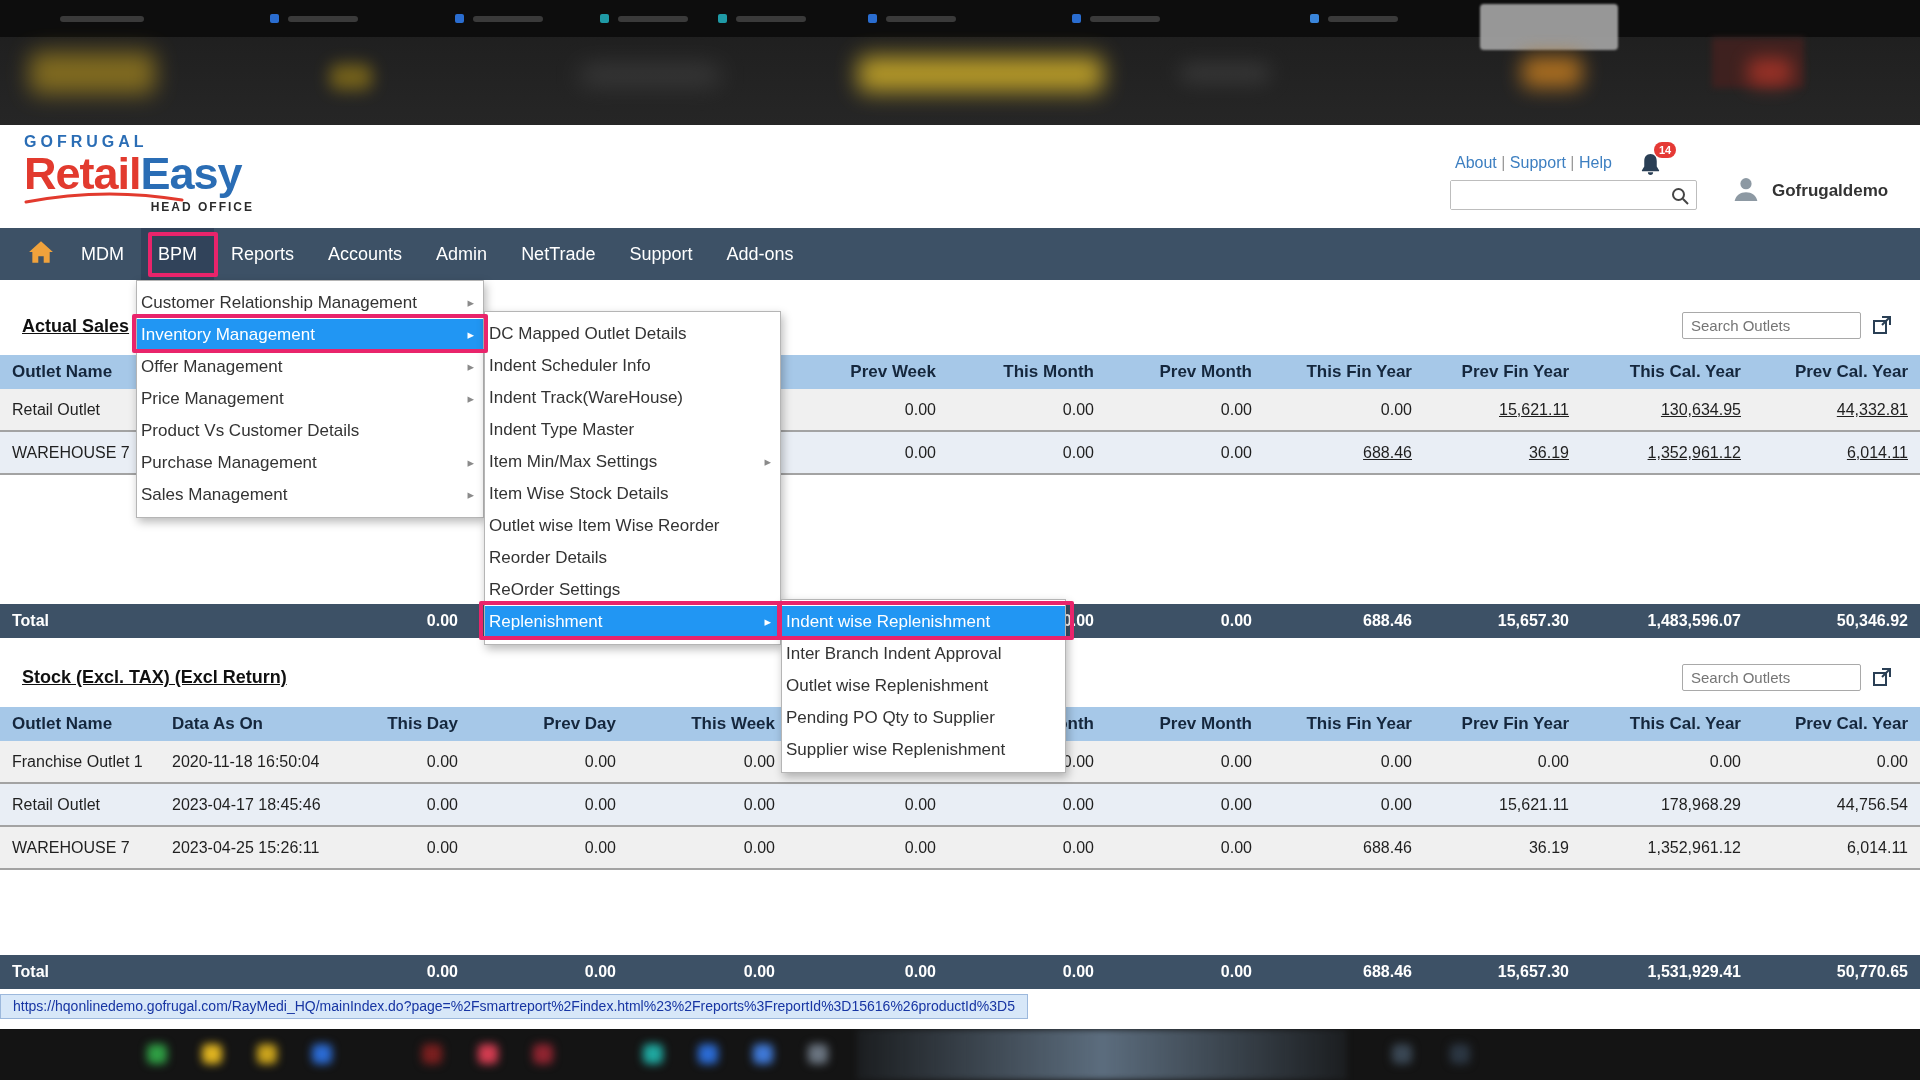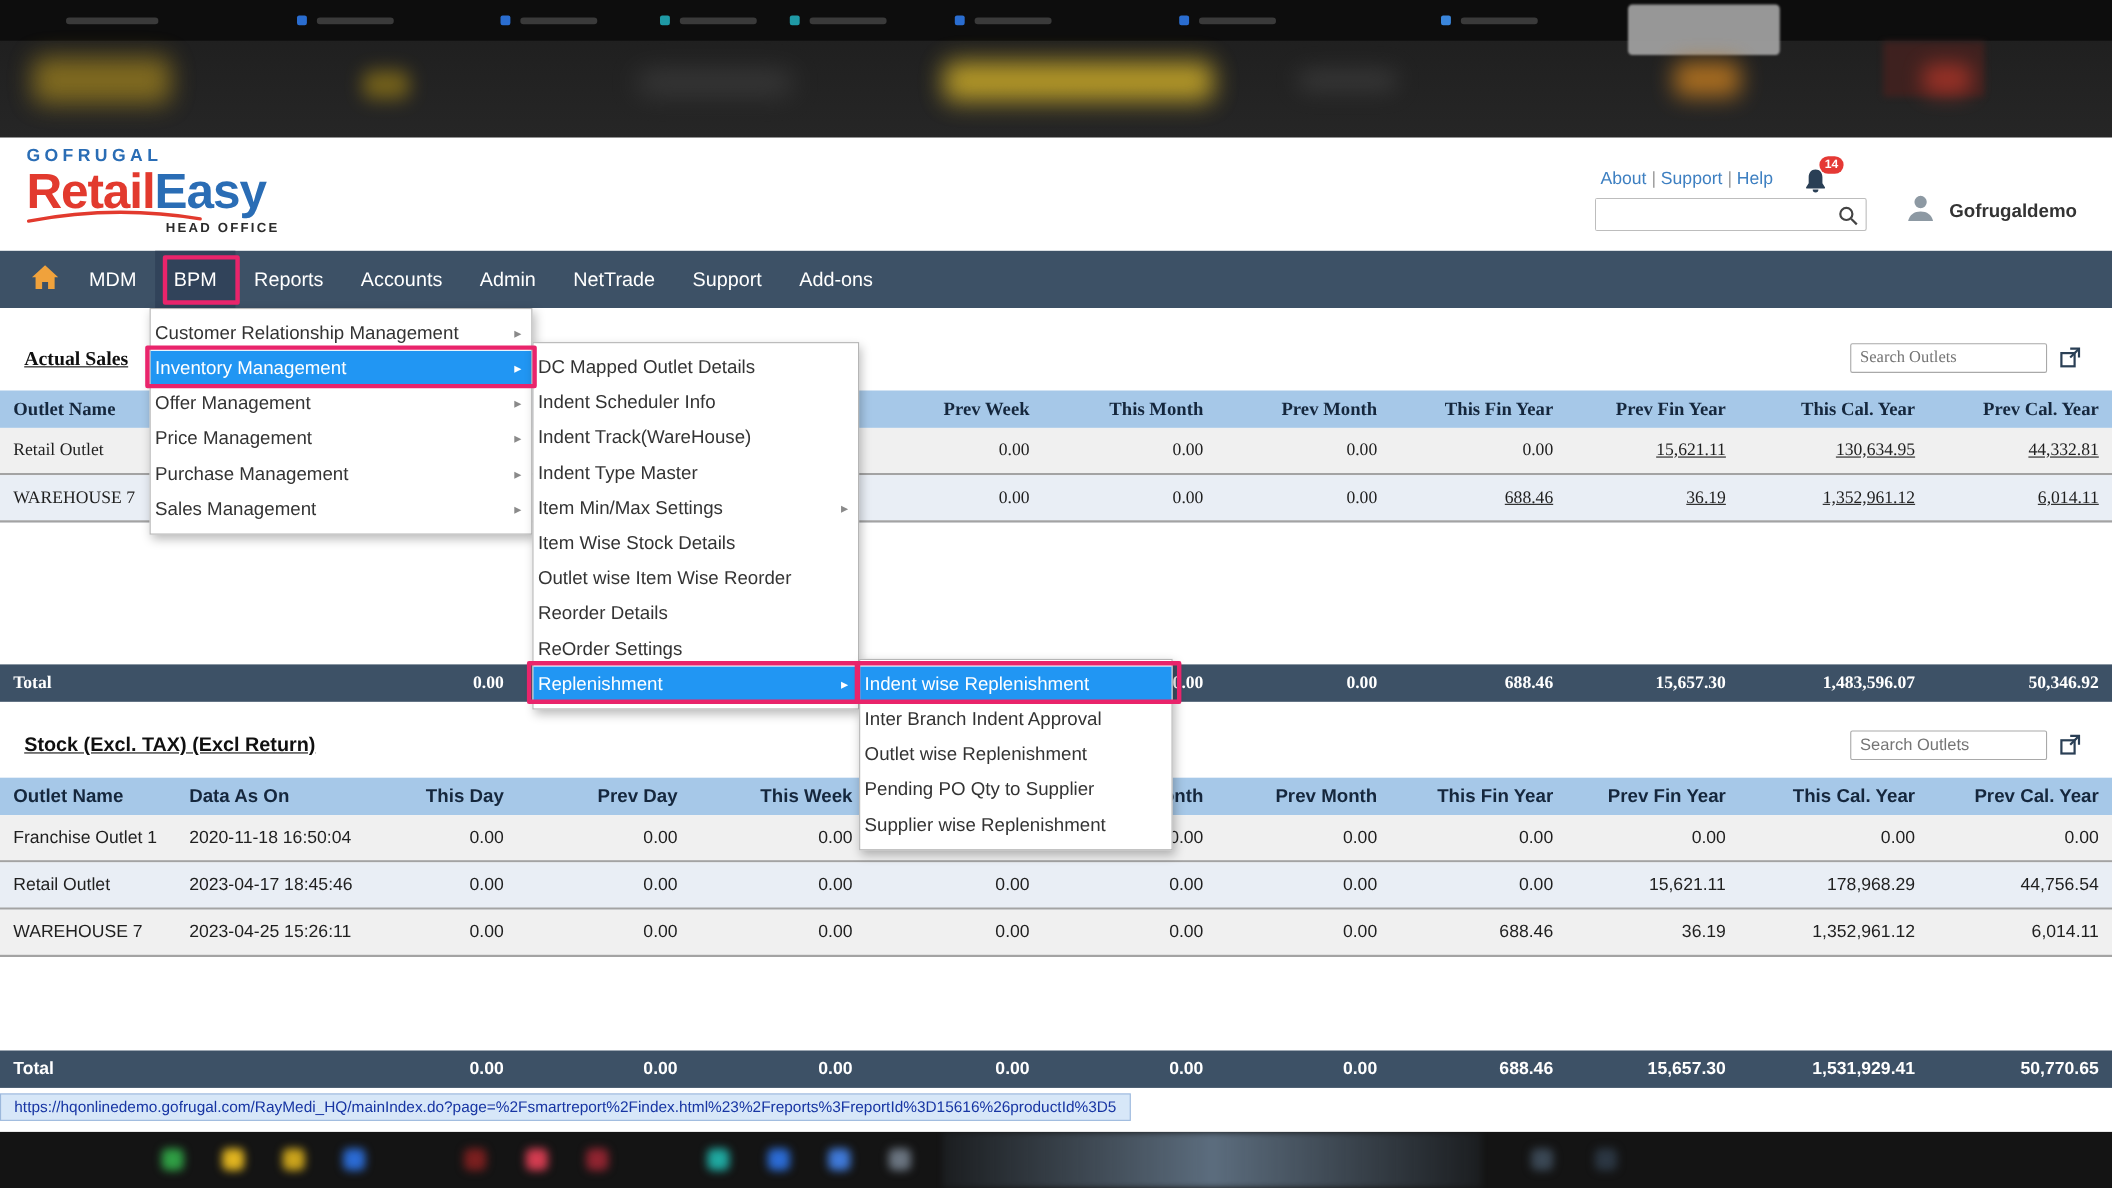--- a/index.html
+++ b/index.html
@@ -62,21 +62,21 @@
 
   
   .anno { position:absolute; border:4px solid #e9246b; border-radius:2px; z-index:60; pointer-events:none; }
   #anno-bpm { left:148px; top:232px; width:70px; height:45px; }
   #anno-inventory { left:132px; top:314px; width:356px; height:39px; }
   #anno-replenishment { left:479px; top:601px; width:303px; height:39px; }
   #anno-indent { left:777px; top:601px; width:297px; height:39px; }
 
   
   .section { position:absolute; left:0; width:1920px; z-index:1; }
-  #section-0 { top:306px; height:340px;font-family:Liberation Serif, serif; }
+  #section-0 { top:306px; height:340px; }
   #section-1 { top:661px; height:335px; }
   .section-title { position:absolute; left:22px; top:10px; font-size:18px; font-weight:bold; color:#101010;
     text-decoration:underline; white-space:nowrap; }
   #section-1 .section-title { top:6px; }
   .search-outlets { position:absolute; right:59px; top:6px; width:179px; height:27px; border:1px solid #a9a9a9;
     border-radius:2px; font-size:15px; padding:0 8px; color:#444; font-family:inherit; outline:none; }
   #section-1 .search-outlets { top:3px; }
   .expand-btn { position:absolute; right:27px; top:8px; width:22px; height:22px; background:none; border:none;
     cursor:pointer; padding:0; }
   #section-1 .expand-btn { top:5px; }
@@ -357,20 +357,21 @@
         <div class="total-cell num" style="width: 172px;">1,531,929.41</div>
         <div class="total-cell num" style="width: 167px;">50,770.65</div>
       </div>
   </div>
 
   <div class="menu" id="menu-bpm">
       <div class="menu-item"><span>Customer Relationship Management</span><span class="arrow">▸</span></div>
       <div class="menu-item hl"><span>Inventory Management</span><span class="arrow">▸</span></div>
       <div class="menu-item"><span>Offer Management</span><span class="arrow">▸</span></div>
       <div class="menu-item"><span>Price Management</span><span class="arrow">▸</span></div>
+      <div class="menu-item"><span>Product Vs Customer Details</span></div>
       <div class="menu-item"><span>Purchase Management</span><span class="arrow">▸</span></div>
       <div class="menu-item"><span>Sales Management</span><span class="arrow">▸</span></div>
     </div>
   <div class="menu" id="menu-inventory">
       <div class="menu-item"><span>DC Mapped Outlet Details</span></div>
       <div class="menu-item"><span>Indent Scheduler Info</span></div>
       <div class="menu-item"><span>Indent Track(WareHouse)</span></div>
       <div class="menu-item"><span>Indent Type Master</span></div>
       <div class="menu-item"><span>Item Min/Max Settings</span><span class="arrow">▸</span></div>
       <div class="menu-item"><span>Item Wise Stock Details</span></div>

